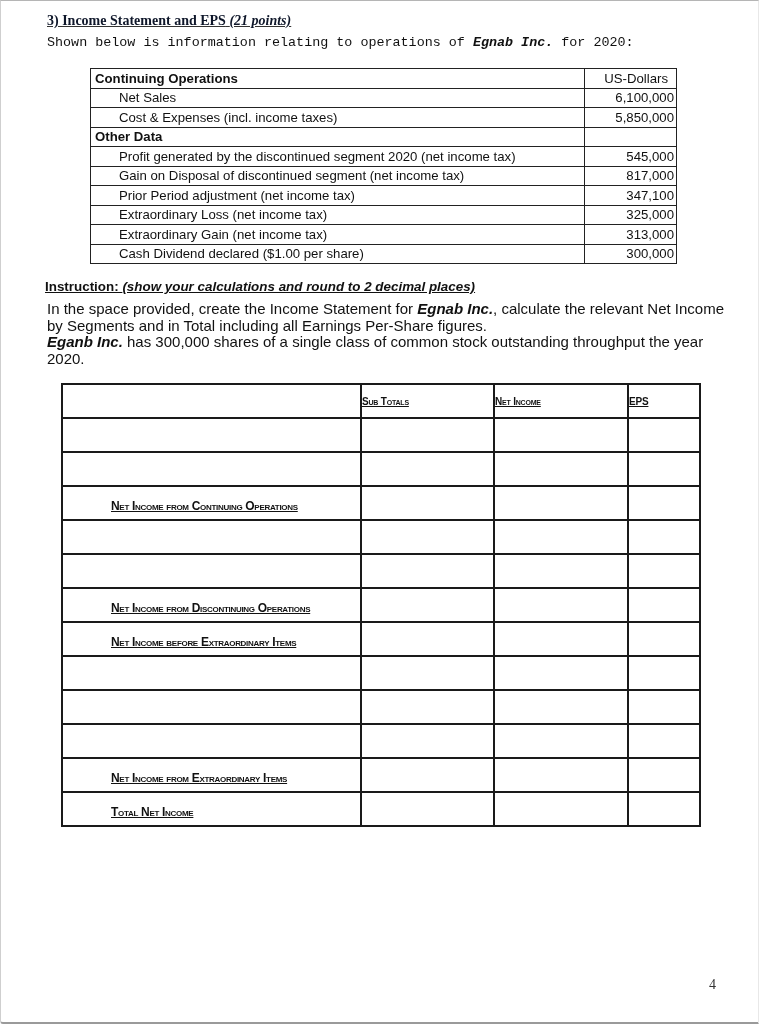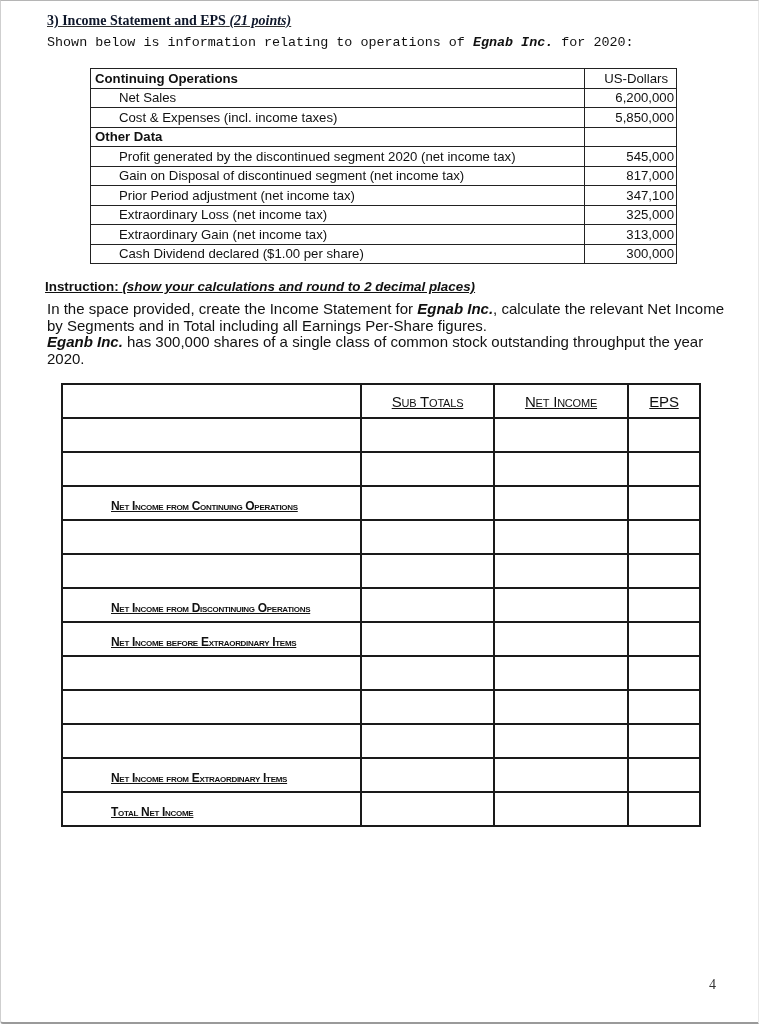--- a/index.html
+++ b/index.html
@@ -55,21 +55,21 @@
     border-collapse: collapse; border: 2px solid #111;
   }
   table.ans td {
     border: 2px solid #1a1a1a; height: 32px; padding: 0; vertical-align: middle;
   }
   table.ans td.c0 { width: 297px; }
   table.ans td.c1 { width: 131px; }
   table.ans td.c2 { width: 132px; border-radius: 16px; }
   table.ans td.c3 { width: 70px; border-radius: 17px; }
   .colhead {
-    display: block; text-align: center; font-weight: normal; font-size: 15px;
+    display: block; font-weight: bold; font-size: 10px;
     text-decoration: underline; font-variant: small-caps; letter-spacing: -0.2px;
   }
   .rowlabel {
     display: inline-block; padding-left: 2px; padding-top: 6px; font-weight: bold; font-size: 12px;
     text-decoration: underline; font-variant: small-caps; letter-spacing: -0.3px; white-space: nowrap; margin-left: 46px;
   }
   .pagenum {
     position: absolute; left: 709px; top: 977px; font-family: "Liberation Serif", serif;
     font-size: 14px; color: #333;
   }
@@ -84,21 +84,21 @@
 <div class="intro"><span>Shown below is information relating to operations of </span><b>Egnab Inc.</b><span> for 2020:</span></div>
 
 <table class="info">
   <tbody>
       <tr>
     <td class="hdr">Continuing Operations</td>
     <td class="val hdrval">US-Dollars</td>
   </tr>
   <tr>
     <td>Net Sales</td>
-    <td class="val">6,200,000</td>
+    <td class="val">6,100,000</td>
   </tr>
   <tr>
     <td>Cost &amp; Expenses (incl. income taxes)</td>
     <td class="val">5,850,000</td>
   </tr>
   <tr>
     <td class="hdr">Other Data</td>
     <td class="val"></td>
   </tr>
   <tr>

